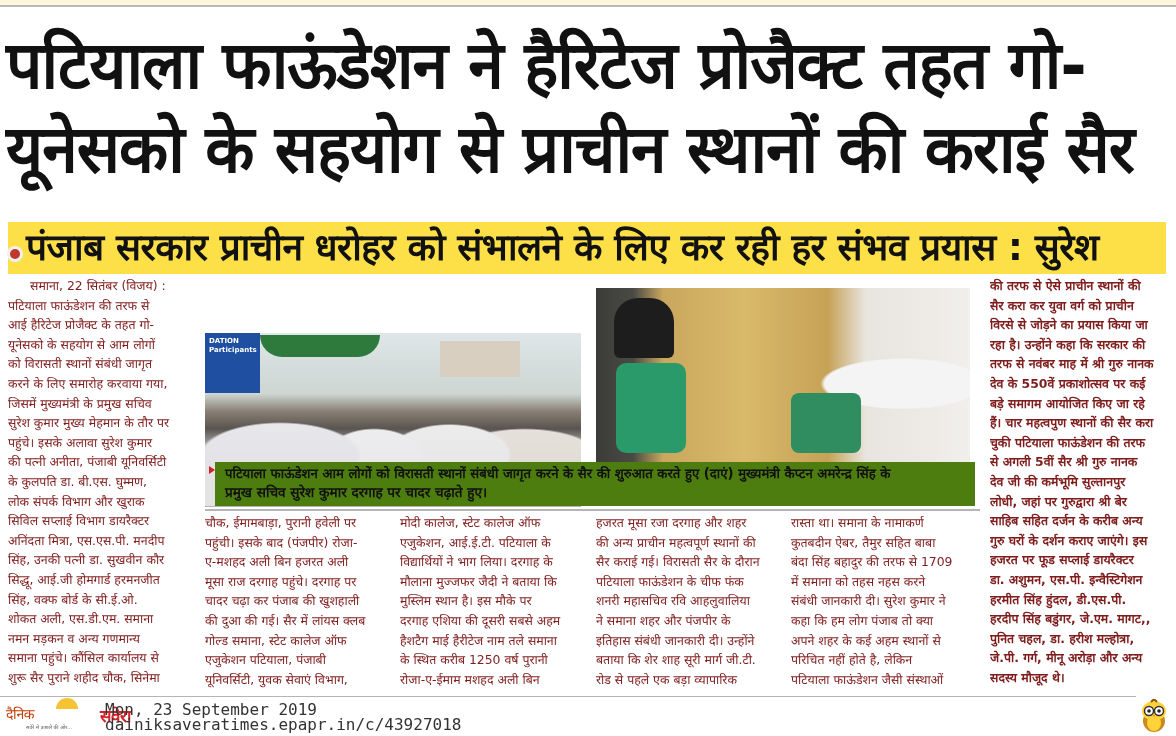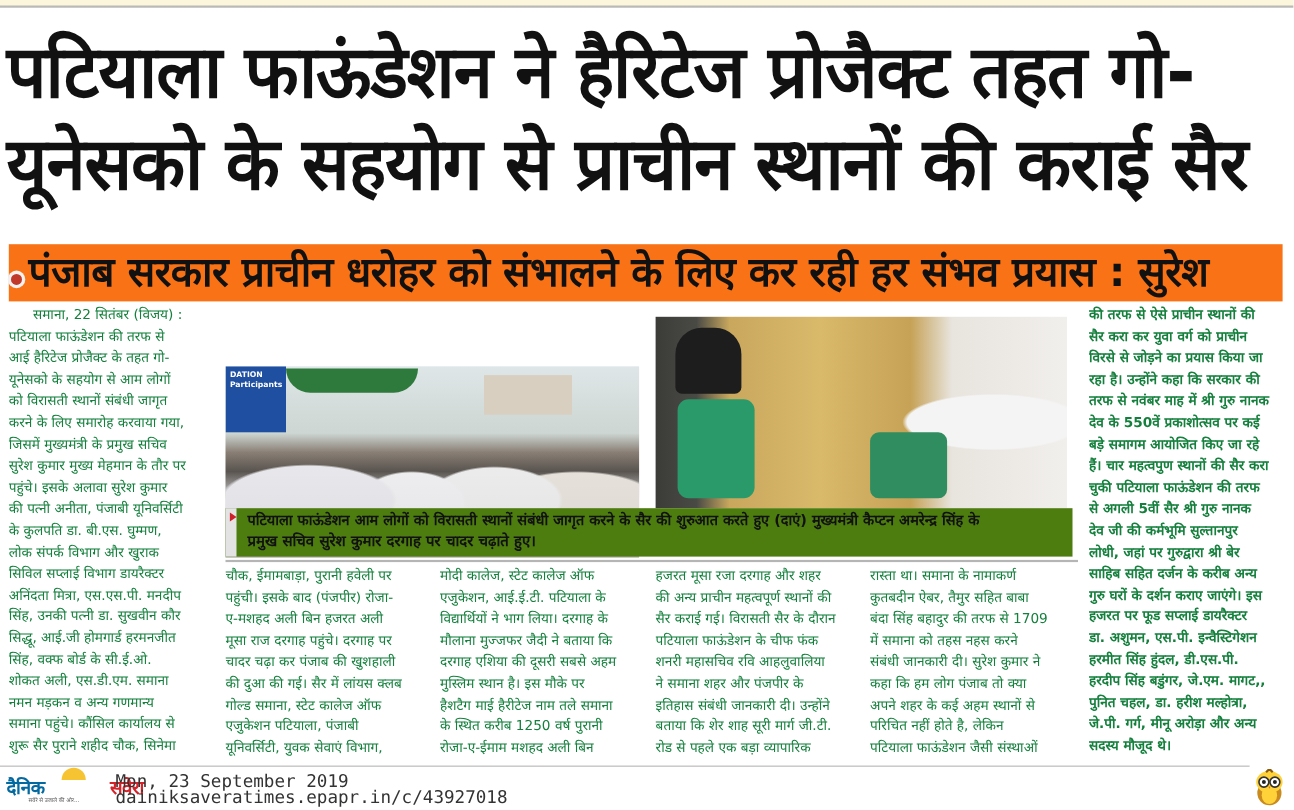--- a/index.html
+++ b/index.html
@@ -10,27 +10,27 @@
   .topbar { position:absolute; left:0; top:0; width:1176px; height:5px; background:#fbf6dc; border-bottom:2px solid #b9b9b9; }
   .headline {
     position:absolute; left:6px; top:24px; width:1166px;
     font-family:"DejaVu Sans", sans-serif; font-weight:bold; color:#111;
     font-size:66px; line-height:84px; letter-spacing:-1px; white-space:nowrap;
     transform-origin:left top;
   }
   .headline div { white-space:nowrap; }
   .subhead {
     position:absolute; left:8px; top:222px; width:1158px; height:52px;
-    background:#f97316; display:flex; align-items:center;
+    background:#fde047; display:flex; align-items:center;
   }
   .subhead .dot { width:10px; height:10px; border-radius:50%; background:#c0392b; margin:12px 6px 0 2px; flex:none; box-shadow:0 0 0 3px #f1f1f1; }
   .subhead .txt { font-weight:bold; font-size:37px; line-height:52px; white-space:nowrap; color:#111; letter-spacing:-0.5px; }
   .col {
     position:absolute; font-family:"DejaVu Sans", sans-serif; font-size:12.4px; line-height:19.6px;
-    color:#15803d; text-align:justify;
+    color:#7f1d1d; text-align:justify;
   }
   .col .line { display:block; white-space:nowrap; overflow:hidden; }
   .photo { position:absolute; overflow:hidden; }
   .photo1 { left:205px; top:288px; width:376px; height:174px;
     background:
       linear-gradient(180deg, rgba(255,255,255,0) 0%, rgba(255,255,255,0) 40%, rgba(0,0,0,0.05) 100%),
       radial-gradient(ellipse at 20% 70%, #e9e9ee 0 18%, transparent 19%),
       radial-gradient(ellipse at 45% 72%, #f0f0f2 0 16%, transparent 17%),
       radial-gradient(ellipse at 65% 70%, #eeeeef 0 17%, transparent 18%),
       radial-gradient(ellipse at 85% 72%, #e8e3dc 0 16%, transparent 17%),
@@ -51,21 +51,21 @@
   .photo2 .cloth { position:absolute; left:195px; top:105px; width:70px; height:60px; background:#2f8d5f; border-radius:8px; }
   .caption {
     position:absolute; left:205px; top:462px; width:770px; height:44px;
     background:#4d7c0f; font-weight:bold; font-size:13.6px; line-height:19px; color:#111;
   }
   .caption .bar { position:absolute; left:0; top:0; width:10px; height:44px; background:#e3e3e3; }
   .caption .arrow { position:absolute; left:4px; top:4px; width:0; height:0; border-top:4px solid transparent; border-bottom:4px solid transparent; border-left:6px solid #d0202a; }
   .caption .txt { position:absolute; left:20px; top:2px; width:750px; }
   .rule { position:absolute; background:#b5b5b5; height:2px; }
   .footer-logo { position:absolute; left:6px; top:702px; width:95px; height:30px; }
-  .footer-logo .a { position:absolute; left:0; top:2px; font-weight:bold; font-size:17px; color:#0369a1; letter-spacing:-0.5px; }
+  .footer-logo .a { position:absolute; left:0; top:2px; font-weight:normal; font-size:14px; color:#c2410c; letter-spacing:-0.5px; }
   .footer-logo .b { position:absolute; left:46px; top:2px; font-weight:bold; font-size:17px; color:#d3242a; letter-spacing:-0.5px;margin-left:48px; }
   .footer-logo .sun { position:absolute; left:50px; top:-4px; width:22px; height:11px; border-radius:11px 11px 0 0; background:#f4b400; opacity:0.8; }
   .footer-logo .tag { position:absolute; left:20px; top:22px; font-size:5px; color:#555; white-space:nowrap; }
   .footer-meta { position:absolute; left:105px; top:702px; font-family:"DejaVu Sans Mono", monospace; font-size:16px; line-height:15px; color:#333; }
   .owl { position:absolute; left:1138px; top:699px; width:32px; height:34px; }
 </style>
 </head>
 <body>
 
 <div class="topbar"></div>
@@ -140,22 +140,22 @@
     <span class="line">की दुआ की गई। सैर में लांयस क्लब</span>
     <span class="line">गोल्ड समाना, स्टेट कालेज ऑफ</span>
     <span class="line">एजुकेशन पटियाला, पंजाबी</span>
     <span class="line">यूनिवर्सिटी, युवक सेवाएं विभाग,</span>
   </div>
 <div class="col" id="c3" style="left:400px; top:513px; width:183px;">
     <span class="line">मोदी कालेज, स्टेट कालेज ऑफ</span>
     <span class="line">एजुकेशन, आई.ई.टी. पटियाला के</span>
     <span class="line">विद्यार्थियों ने भाग लिया। दरगाह के</span>
     <span class="line">मौलाना मुज्जफर जैदी ने बताया कि</span>
+    <span class="line">मुस्लिम स्थान है। इस मौके पर</span>
     <span class="line">दरगाह एशिया की दूसरी सबसे अहम</span>
-    <span class="line">मुस्लिम स्थान है। इस मौके पर</span>
     <span class="line">हैशटैग माई हैरीटेज नाम तले समाना</span>
     <span class="line">के स्थित करीब 1250 वर्ष पुरानी</span>
     <span class="line">रोजा-ए-ईमाम मशहद अली बिन</span>
   </div>
 <div class="col" id="c4" style="left:596px; top:513px; width:183px;">
     <span class="line">हजरत मूसा रजा दरगाह और शहर</span>
     <span class="line">की अन्य प्राचीन महत्वपूर्ण स्थानों की</span>
     <span class="line">सैर कराई गई। विरासती सैर के दौरान</span>
     <span class="line">पटियाला फाऊंडेशन के चीफ फंक</span>
     <span class="line">शनरी महासचिव रवि आहलुवालिया</span>

